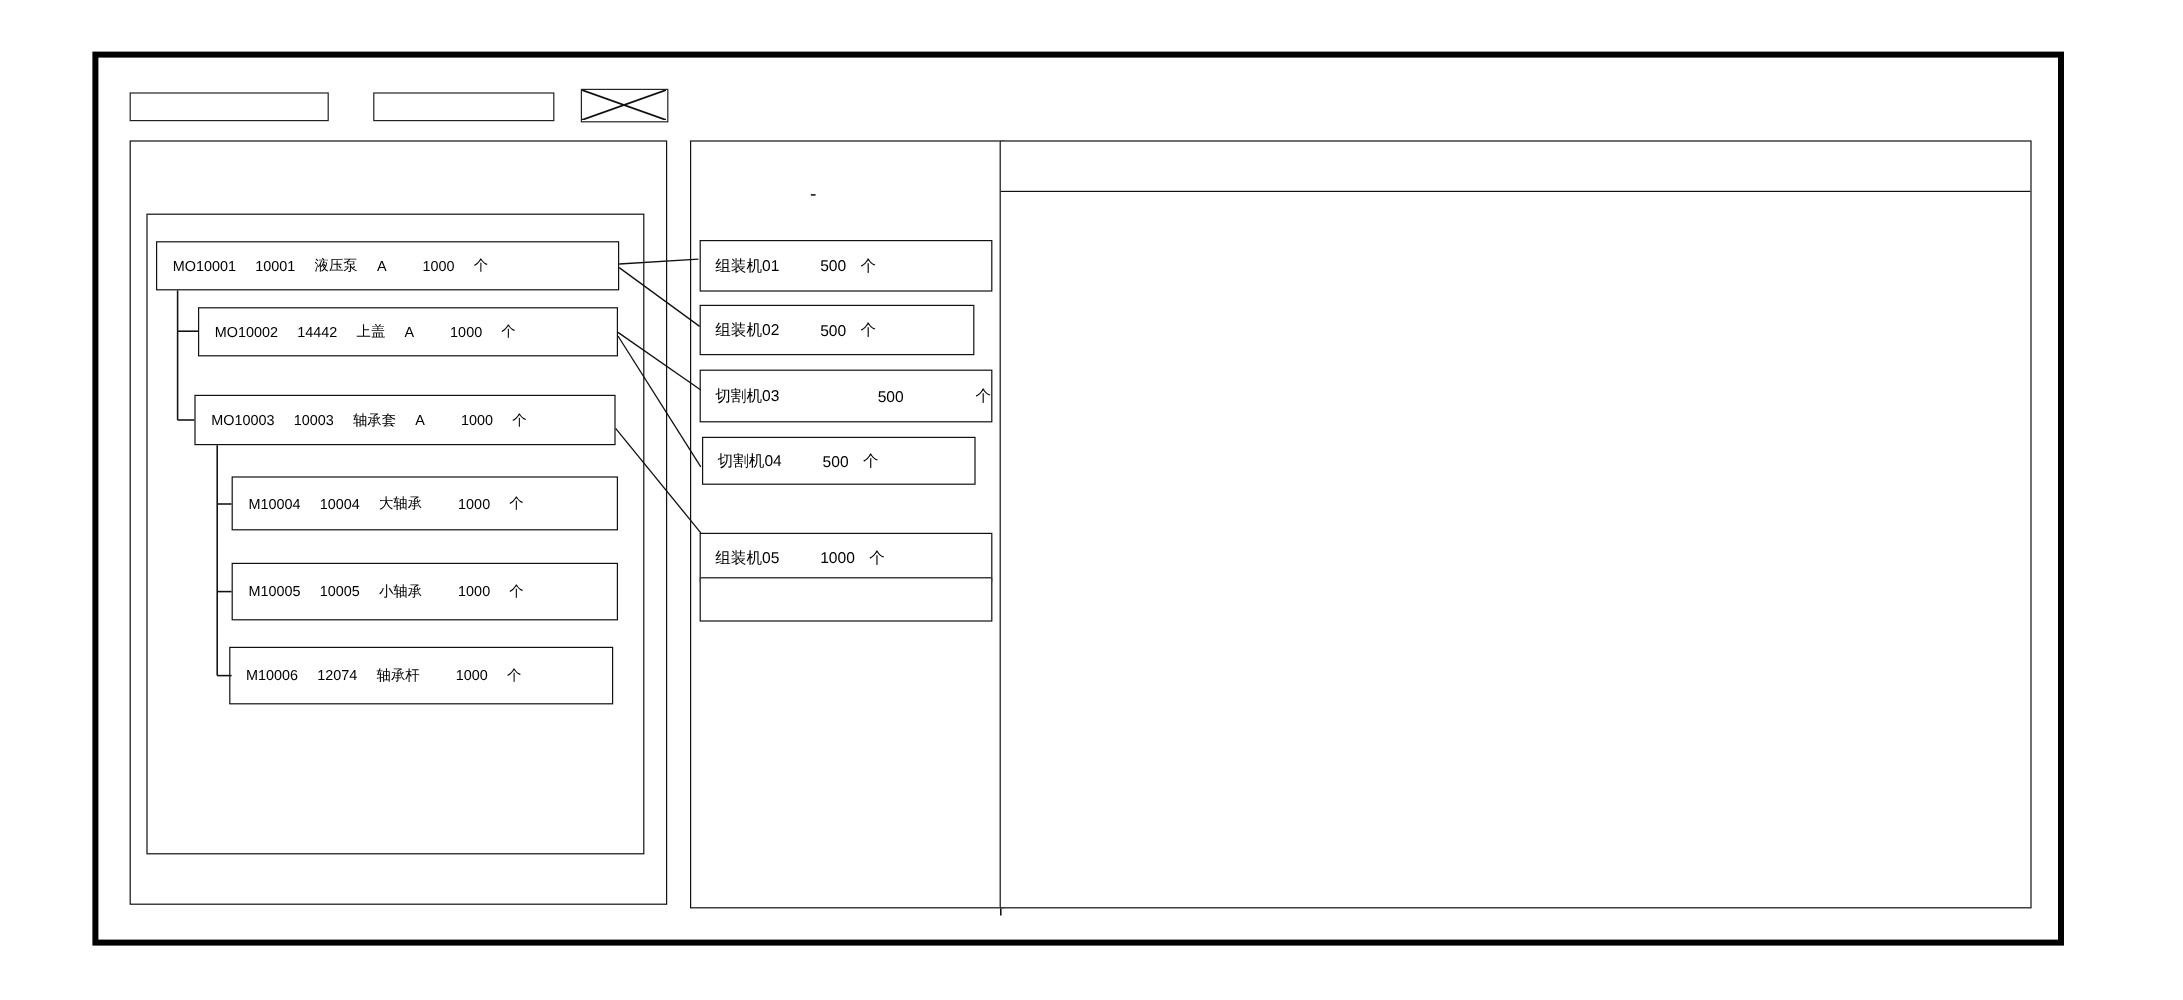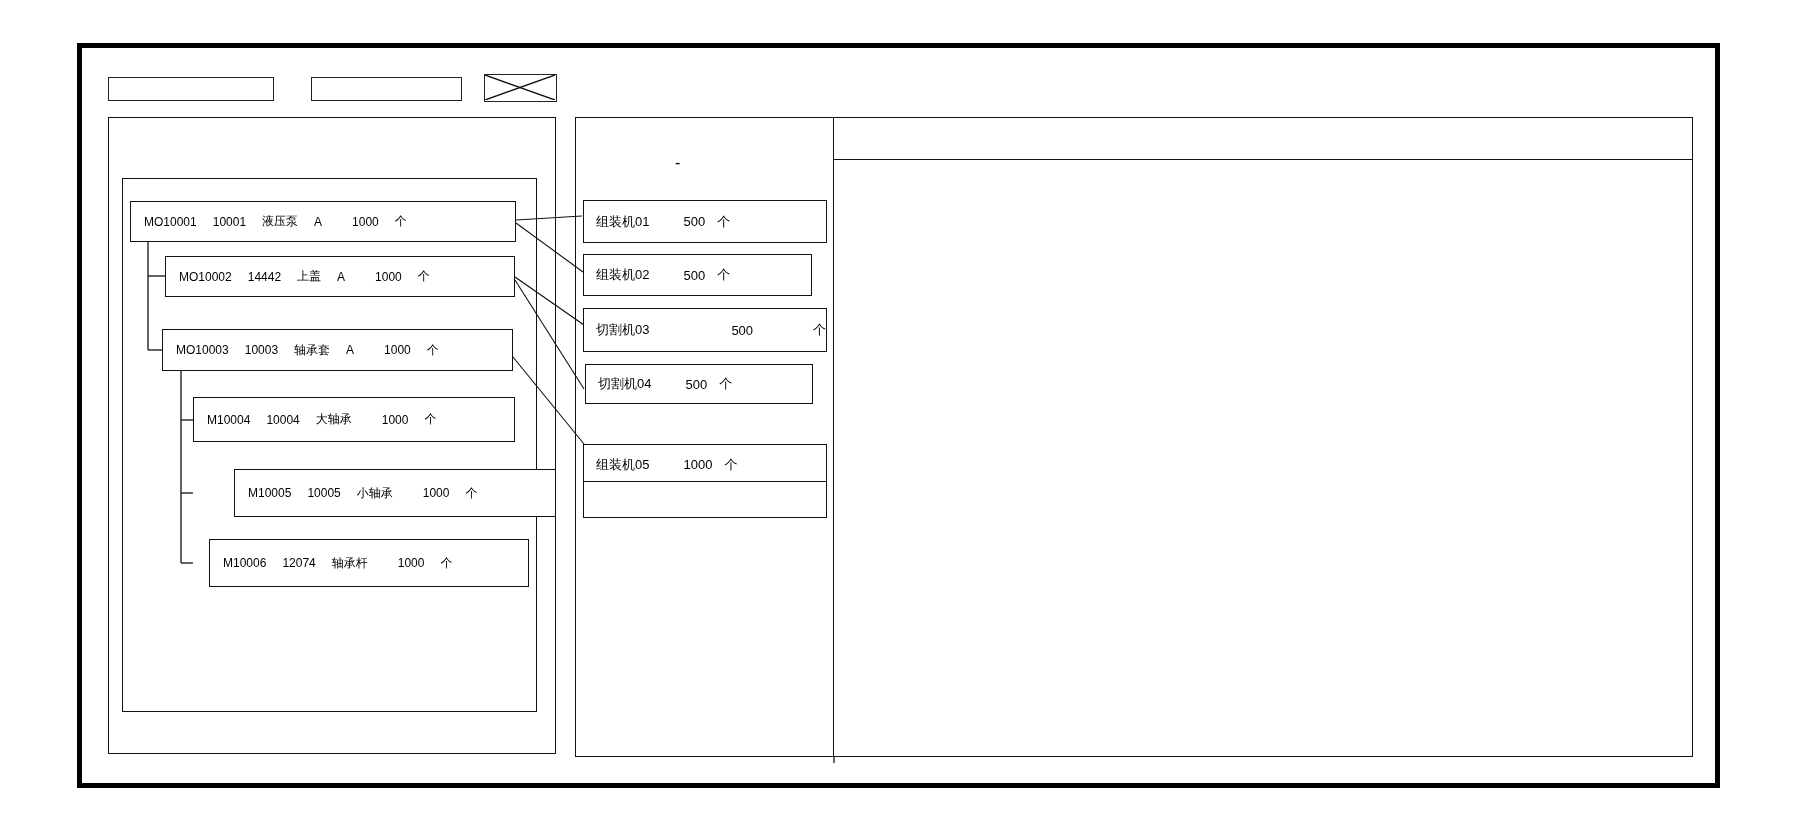--- a/index.html
+++ b/index.html
@@ -79,29 +79,29 @@
   </div>
 
   <div class="abs box order-row" style="left:193px;top:397px;width:322px;height:45px;">
     <span>M10004</span>
     <span>10004</span>
     <span>大轴承</span>
     <span class="f-qty">1000</span>
     <span>个</span>
   </div>
 
-  <div class="abs box order-row" style="left:193px;top:469px;width:322px;height:48px;margin-left:41px;">
+  <div class="abs box order-row" style="left:193px;top:469px;width:322px;height:48px;">
     <span>M10005</span>
     <span>10005</span>
     <span>小轴承</span>
     <span class="f-qty">1000</span>
     <span>个</span>
   </div>
 
-  <div class="abs box order-row" style="left:209px;top:539px;width:320px;height:48px;">
+  <div class="abs box order-row" style="left:191px;top:539px;width:320px;height:48px;">
     <span>M10006</span>
     <span>12074</span>
     <span>轴承杆</span>
     <span class="f-qty">1000</span>
     <span>个</span>
   </div>
 
   <div class="abs panel" style="left:575px;top:117px;width:262px;height:640px;"></div>
 
   <div class="abs dash-mark" style="left:675px;top:160px;">-</div>

